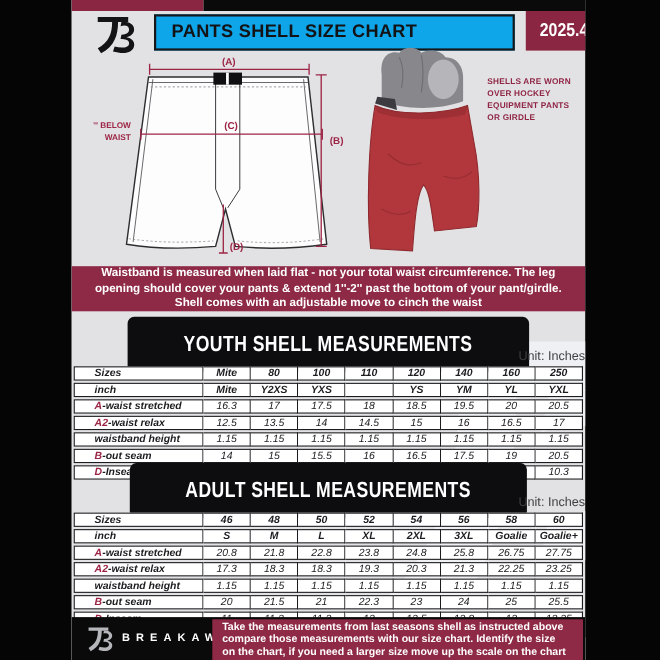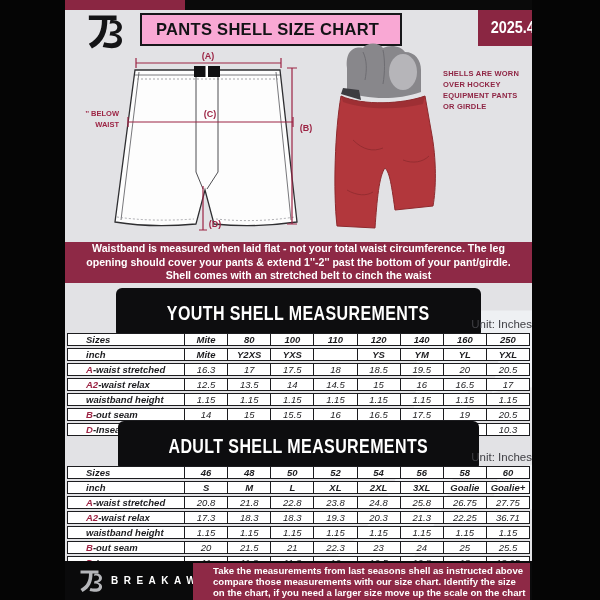--- a/index.html
+++ b/index.html
@@ -6,21 +6,21 @@
   .canvas{position:relative;width:600px;height:600px;background:#050505;overflow:hidden;
           font-family:"Liberation Sans","DejaVu Sans",sans-serif;}
   .page{position:absolute;left:65px;top:0;width:467px;height:600px;background:#e2e2e5;overflow:hidden;}
   .layer{position:absolute;z-index:1;}
   
   .watermark{position:absolute;right:-130px;top:258px;width:430px;height:390px;z-index:0;}
   
   .topbar-maroon{position:absolute;left:0;top:0;width:120px;height:10px;background:#8a2642;}
   .topbar-black{position:absolute;left:120px;top:0;width:347px;height:10px;background:#0a0a0a;}
   .logo{position:absolute;left:18px;top:10px;width:44px;height:40px;}
-  .title-box{position:absolute;left:75px;top:13px;width:262px;height:33px;background:#f9a8d4;
+  .title-box{position:absolute;left:75px;top:13px;width:328px;height:33px;background:#0ea5e9;
              border:2px solid #17171a;box-sizing:border-box;display:flex;align-items:center;}
   .title-box span{padding-left:14px;font-size:16.5px;font-weight:bold;letter-spacing:.3px;color:#131316;}
   .date-box{position:absolute;left:377px;top:10px;width:90px;height:36px;background:#8a2642;
             display:flex;align-items:center;justify-content:center;margin-left:36px;}
   .date-box span{color:#fff;font-weight:bold;font-size:17px;display:inline-block;transform:scaleX(.85);white-space:nowrap;}
   
   .diagram{position:absolute;left:20px;top:46px;width:260px;height:192px;}
   .shellpic{position:absolute;left:268px;top:40px;width:112px;height:195px;}
   .shell-note{position:absolute;left:378px;top:68px;width:82px;color:#8f2544;font-size:7.5px;
               font-weight:bold;line-height:11px;letter-spacing:.2px;}
@@ -41,21 +41,21 @@
                 height:9px;padding:1px 0;color:#1c1c1f;overflow:hidden;}
   .sizetable td:first-child{border-left:1px solid #1c1c1f;text-align:left;padding-left:18px;font-weight:bold;}
   .sizetable td.hdr{font-weight:bold;text-align:center;}
   .sizetable .prefix{color:#9c2444;font-weight:bold;}
   
   .footer{position:absolute;left:0;top:561px;width:467px;height:39px;background:#0a0a0b;}
   .footer-logo{position:absolute;left:12px;top:6px;width:28px;height:26px;}
   .footer-brand{position:absolute;left:46px;top:0;height:39px;display:flex;align-items:center;
                 color:#fff;font-size:10px;font-weight:bold;letter-spacing:5.5px;white-space:nowrap;}
   .footer-note{position:absolute;left:128px;top:2px;width:337px;height:37px;background:#8e2946;
-               box-sizing:border-box;padding:3px 0 0 20px;}
+               box-sizing:border-box;padding:3px 0 0 9px;}
   .footer-note div{color:#fff;font-size:9.6px;font-weight:bold;line-height:10.9px;white-space:nowrap;}
 </style>
 </head>
 <body>
 
 <div class="canvas">
   <div class="page">
 
     <svg class="watermark" viewBox="0 0 54 52" preserveAspectRatio="xMidYMid meet">
       <g fill="#eef0f3">
@@ -130,21 +130,21 @@
     <div class="shell-note layer">
       <div>SHELLS ARE WORN</div>
       <div>OVER HOCKEY</div>
       <div>EQUIPMENT PANTS</div>
       <div>OR GIRDLE</div>
     </div>
 
     <div class="banner layer">
       <div>Waistband is measured when laid flat - not your total waist circumference. The leg</div>
       <div>opening should cover your pants &amp; extend 1''-2'' past the bottom of your pant/girdle.</div>
-      <div>Shell comes with an stretched belt to cinch the waist</div>
+      <div>Shell comes with an adjustable move to cinch the waist</div>
     </div>
 
     <div class="band layer" style="top:288px;">
       <div class="band-box">
         <span class="band-text">YOUTH SHELL MEASUREMENTS</span>
       </div>
     </div>
     <div class="unit layer" style="top:318px;">Unit: Inches</div>
     <table class="sizetable layer" style="top:331px;">
       <colgroup>
@@ -293,21 +293,21 @@
           </tr>
           <tr>
             <td><span class="prefix">A2</span>-waist relax</td>
             <td>17.3</td>
             <td>18.3</td>
             <td>18.3</td>
             <td>19.3</td>
             <td>20.3</td>
             <td>21.3</td>
             <td>22.25</td>
-            <td>36.71</td>
+            <td>23.25</td>
           </tr>
           <tr>
             <td>waistband height</td>
             <td>1.15</td>
             <td>1.15</td>
             <td>1.15</td>
             <td>1.15</td>
             <td>1.15</td>
             <td>1.15</td>
             <td>1.15</td>

